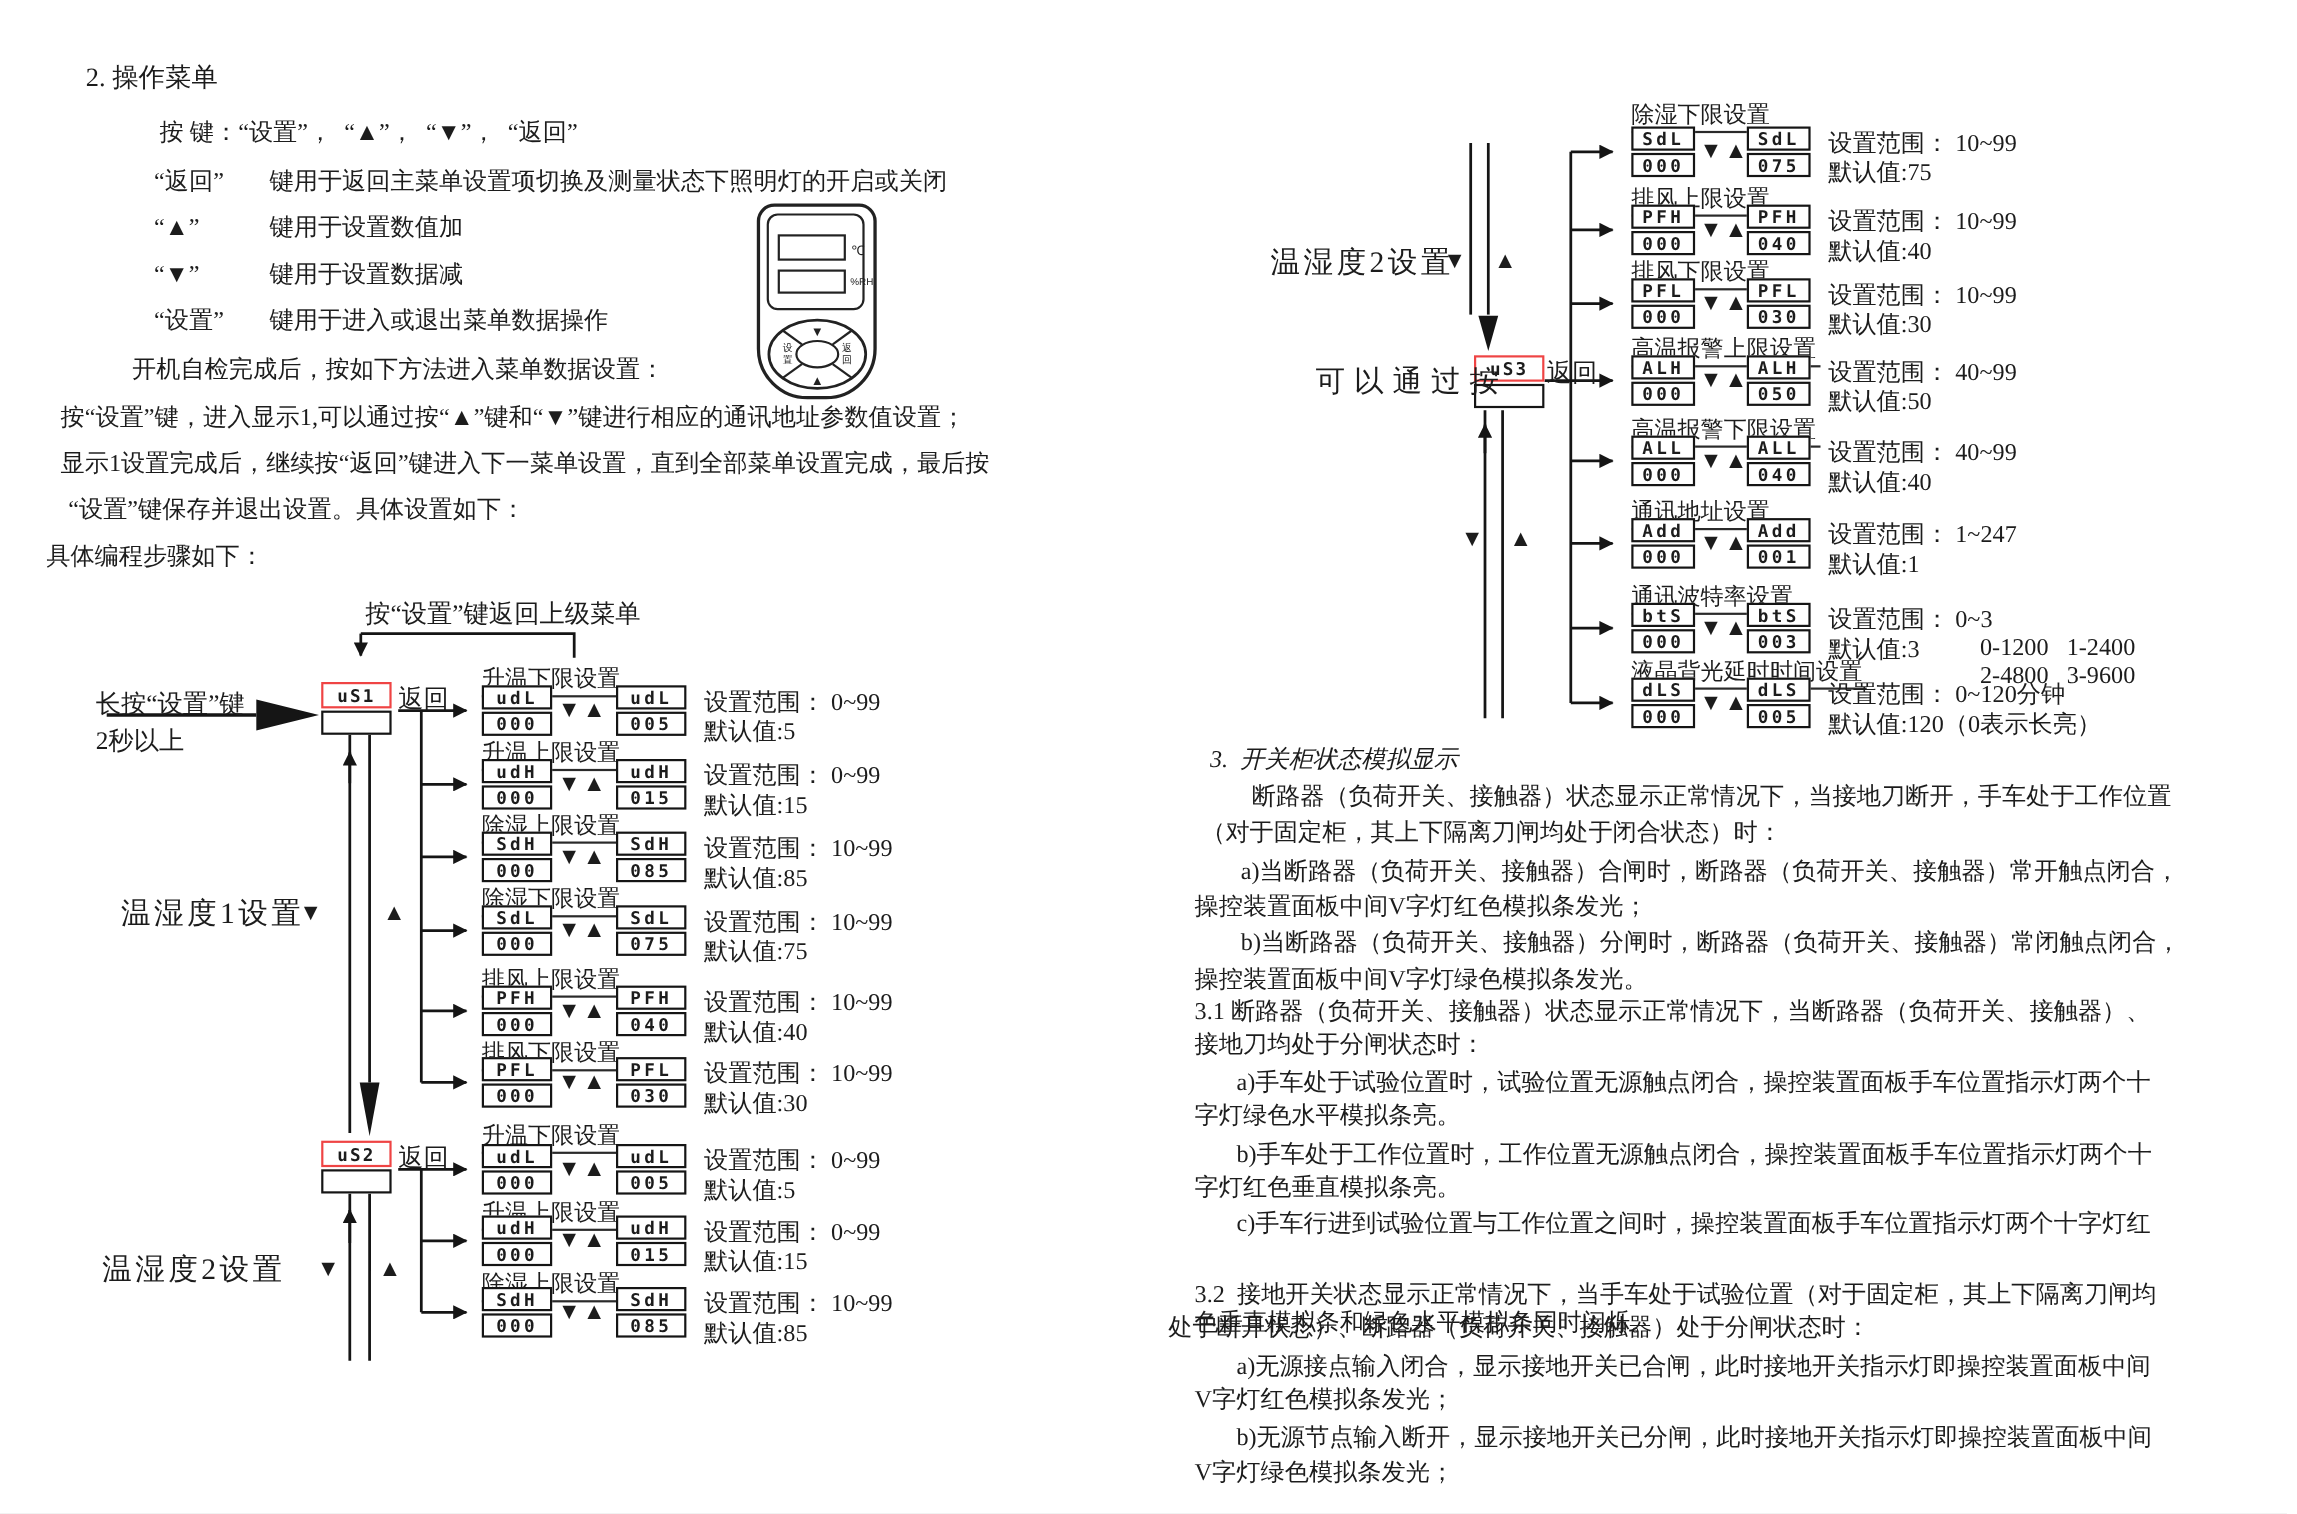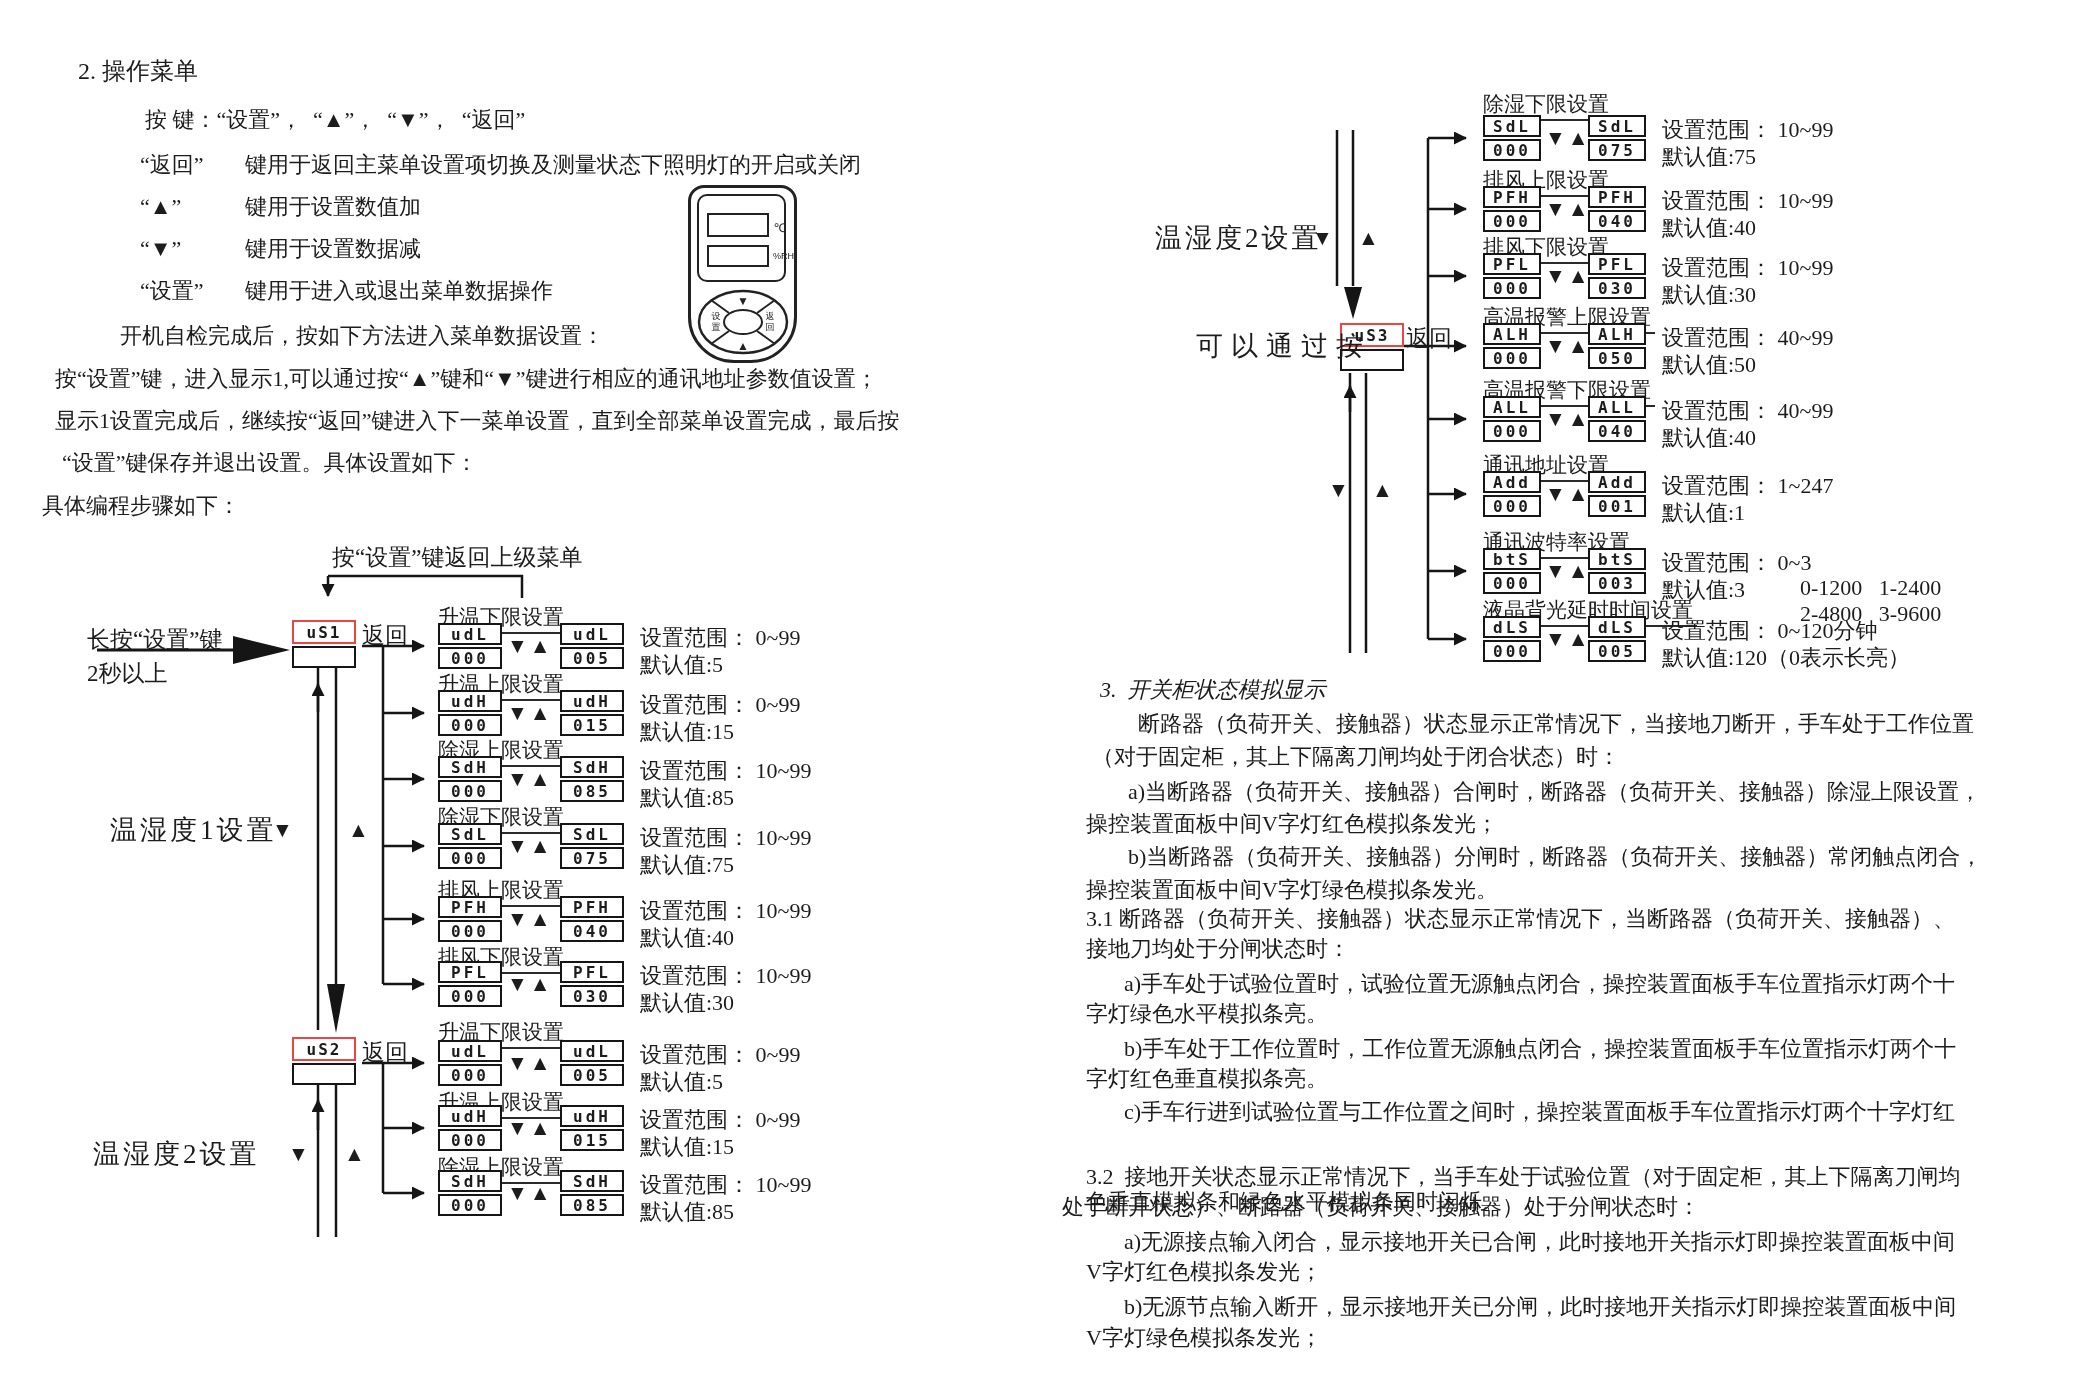--- a/index.html
+++ b/index.html
@@ -293,21 +293,21 @@
       <div class="seg-box" style="left: 1483px; top: 616px; width: 58px;">dLS</div>
       <div class="seg-box" style="left: 1483px; top: 640px; width: 58px;">000</div>
       <div class="t tris" style="left: 1545px; top: 627px;">▼▲</div>
       <div class="seg-box" style="left: 1588px; top: 616px; width: 58px;">dLS</div>
       <div class="seg-box" style="left: 1588px; top: 640px; width: 58px;">005</div>
       <div class="t info" style="left: 1662px; top: 616px;">设置范围： 0~120分钟</div>
       <div class="t info" style="left: 1662px; top: 643px;">默认值:120（0表示长亮）</div>
       <div class="t body" style="left: 1100px; top: 676px; font-style: italic;">3.  开关柜状态模拟显示</div>
       <div class="t body" style="left: 1138px; top: 710px;">断路器（负荷开关、接触器）状态显示正常情况下，当接地刀断开，手车处于工作位置</div>
       <div class="t body" style="left: 1092px; top: 743px;">（对于固定柜，其上下隔离刀闸均处于闭合状态）时：</div>
-      <div class="t body" style="left: 1128px; top: 778px;">a)当断路器（负荷开关、接触器）合闸时，断路器（负荷开关、接触器）除湿上限设置，</div>
+      <div class="t body" style="left: 1128px; top: 778px;">a)当断路器（负荷开关、接触器）合闸时，断路器（负荷开关、接触器）常开触点闭合，</div>
       <div class="t body" style="left: 1086px; top: 810px;">操控装置面板中间V字灯红色模拟条发光；</div>
       <div class="t body" style="left: 1128px; top: 843px;">b)当断路器（负荷开关、接触器）分闸时，断路器（负荷开关、接触器）常闭触点闭合，</div>
       <div class="t body" style="left: 1086px; top: 876px;">操控装置面板中间V字灯绿色模拟条发光。</div>
       <div class="t body" style="left: 1086px; top: 905px;">3.1 断路器（负荷开关、接触器）状态显示正常情况下，当断路器（负荷开关、接触器）、</div>
       <div class="t body" style="left: 1086px; top: 935px;">接地刀均处于分闸状态时：</div>
       <div class="t body" style="left: 1124px; top: 970px;">a)手车处于试验位置时，试验位置无源触点闭合，操控装置面板手车位置指示灯两个十</div>
       <div class="t body" style="left: 1086px; top: 1000px;">字灯绿色水平模拟条亮。</div>
       <div class="t body" style="left: 1124px; top: 1035px;">b)手车处于工作位置时，工作位置无源触点闭合，操控装置面板手车位置指示灯两个十</div>
       <div class="t body" style="left: 1086px; top: 1065px;">字灯红色垂直模拟条亮。</div>
       <div class="t body" style="left: 1124px; top: 1098px;">c)手车行进到试验位置与工作位置之间时，操控装置面板手车位置指示灯两个十字灯红</div>

